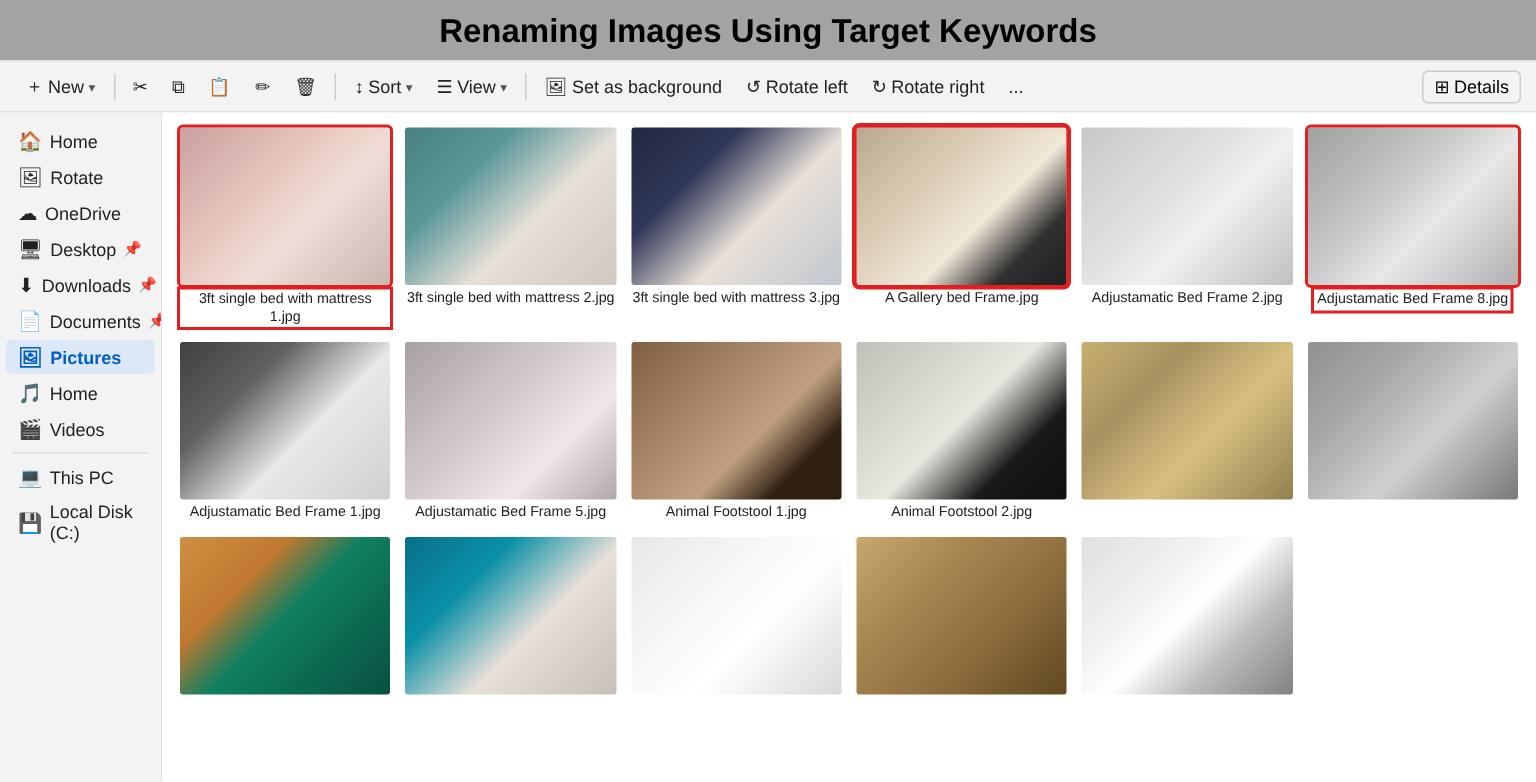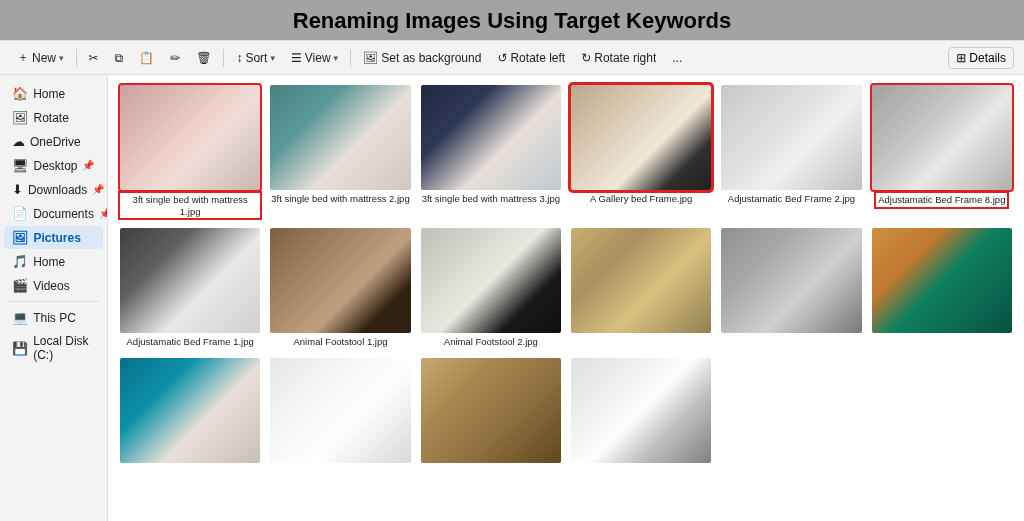--- a/index.html
+++ b/index.html
@@ -306,20 +306,24 @@
         </div>
         <div class="image-item highlighted">
           <div class="image-thumb img-adjust2"></div>
           <div class="image-label">Adjustamatic Bed Frame 8.jpg</div>
         </div>
         <div class="image-item">
           <div class="image-thumb img-adjust3"></div>
           <div class="image-label">Adjustamatic Bed Frame 1.jpg</div>
         </div>
         <div class="image-item">
+          <div class="image-thumb img-adjust5"></div>
+          <div class="image-label">Adjustamatic Bed Frame 5.jpg</div>
+        </div>
+        <div class="image-item">
           <div class="image-thumb img-footstool1"></div>
           <div class="image-label">Animal Footstool 1.jpg</div>
         </div>
         <div class="image-item">
           <div class="image-thumb img-footstool2"></div>
           <div class="image-label">Animal Footstool 2.jpg</div>
         </div>
         <div class="image-item">
           <div class="image-thumb img-round-stool"></div>
         </div>

